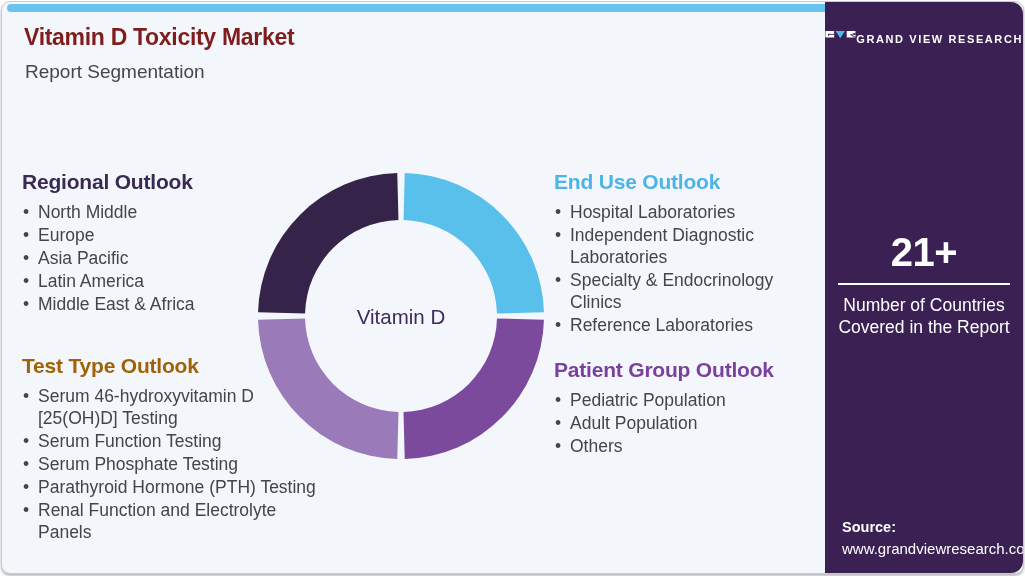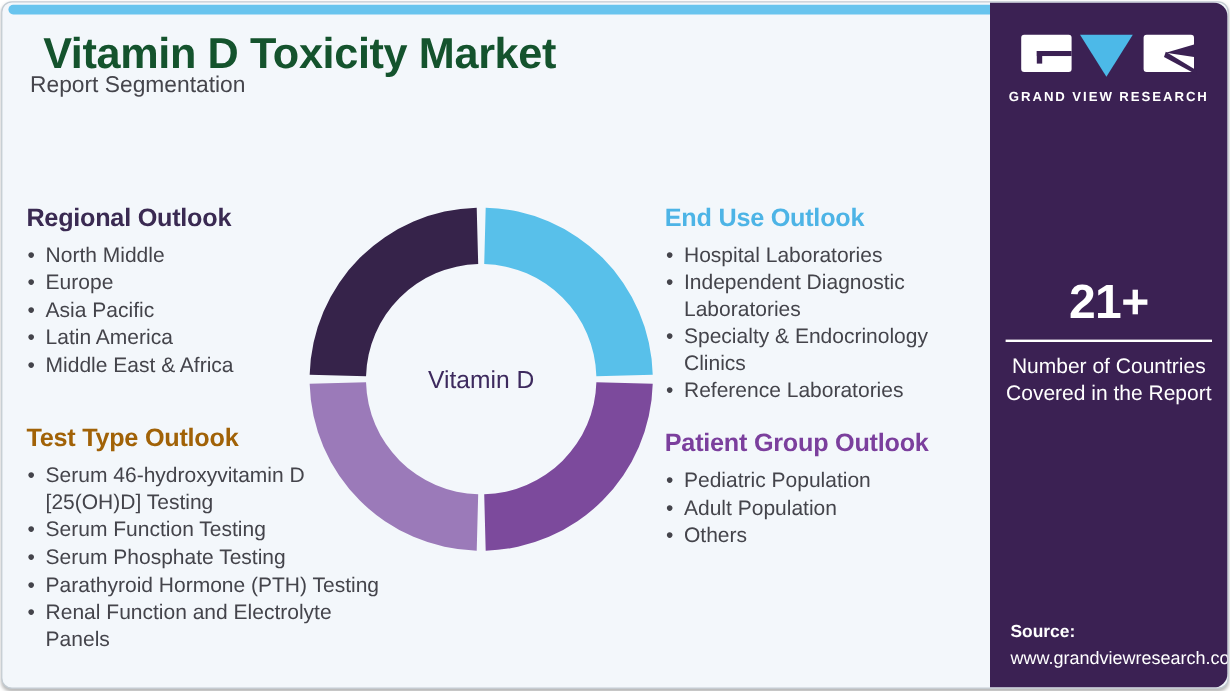--- a/index.html
+++ b/index.html
@@ -4,21 +4,21 @@
 <style>
   html,body{margin:0;padding:0;background:#ffffff;font-family:"Liberation Sans",sans-serif;}
   #stage{position:relative;width:1025px;height:576px;overflow:hidden;}
   .card{
     position:absolute;left:1px;top:1px;width:1021px;height:571px;
     background:#f3f7fb;border:1px solid #c3ccd3;border-radius:9px;
     overflow:hidden;box-shadow:0 2px 3px rgba(0,0,0,.28);
   }
   .topbar{position:absolute;top:2px;left:5px;right:198px;height:8px;background:#68c4ee;border-radius:4px 0 0 4px;}
   
-  .page-title{position:absolute;left:22px;top:22px;font-size:36px;font-weight:700;color:#14532d;letter-spacing:-0.3px;margin-left:12px;}
+  .page-title{position:absolute;left:22px;top:22px;font-size:23px;font-weight:700;color:#7f1d1d;letter-spacing:-0.3px;}
   .page-subtitle{position:absolute;left:23px;top:59px;font-size:19px;color:#45454c;}
   
   .section{position:absolute;}
   .section h2{margin:0 0 7px 0;font-size:21px;line-height:24px;font-weight:700;letter-spacing:-0.2px;}
   .section ul{list-style:none;margin:0;padding:0;font-size:17.5px;line-height:22px;color:#44444b;}
   .section li{position:relative;padding-left:16px;margin-bottom:1px;}
   .section li::before{content:"\2022";position:absolute;left:1px;top:0;color:#44444b;}
   #sec-regional{left:20px;top:168px;width:320px;}
   #sec-regional h2{color:#3a2a52;}
   #sec-testtype{left:20px;top:352px;width:306px;}
@@ -32,21 +32,21 @@
   .donut-wrap svg{position:absolute;inset:0;}
   .donut-center{
     position:absolute;inset:0;display:flex;flex-direction:column;align-items:center;justify-content:center;
     text-align:center;font-size:20.5px;line-height:27px;color:#3d2a5e;
   }
   
   .sidebar{
     position:absolute;top:0;right:0;width:198px;height:100%;
     background:#3b2153;border-radius:0 12px 12px 0;color:#ffffff;
   }
-  .brand{position:absolute;top:26px;left:0;width:100%;display:flex;flex-direction:column;align-items:center;}
+  .brand{position:absolute;top:13px;left:0;width:100%;display:flex;flex-direction:row;align-items:center;}
   .brand-name{margin-top:7px;font-size:11px;font-weight:700;letter-spacing:1.6px;white-space:nowrap;}
   .stat{position:absolute;top:226px;left:0;width:100%;text-align:center;}
   .stat-value{font-size:40px;font-weight:700;line-height:48px;letter-spacing:-0.5px;}
   .stat-divider{height:2px;background:#ffffff;margin:7px 13px 9px 13px;}
   .stat-label{font-size:17.5px;line-height:22px;}
   .source{position:absolute;left:17px;bottom:16px;}
   .source-label{font-size:14.5px;font-weight:700;}
   .source-url{font-size:15px;margin-top:5px;}
 </style>
 </head>

